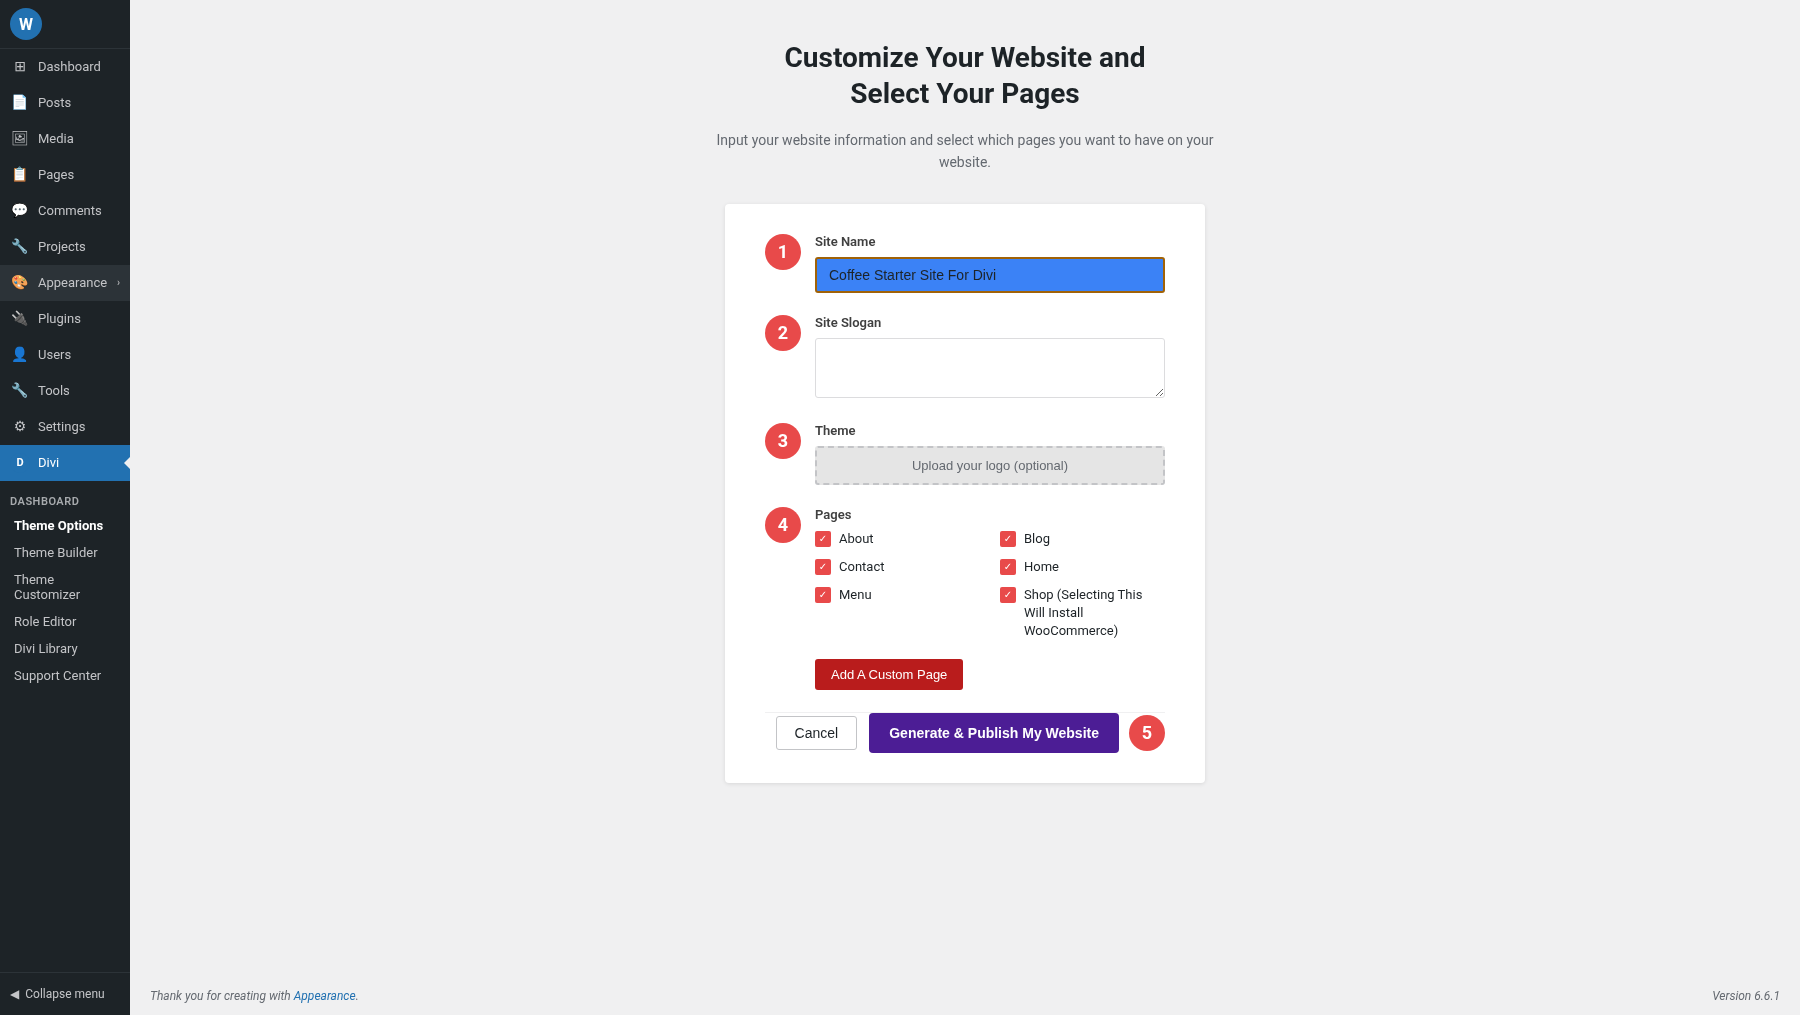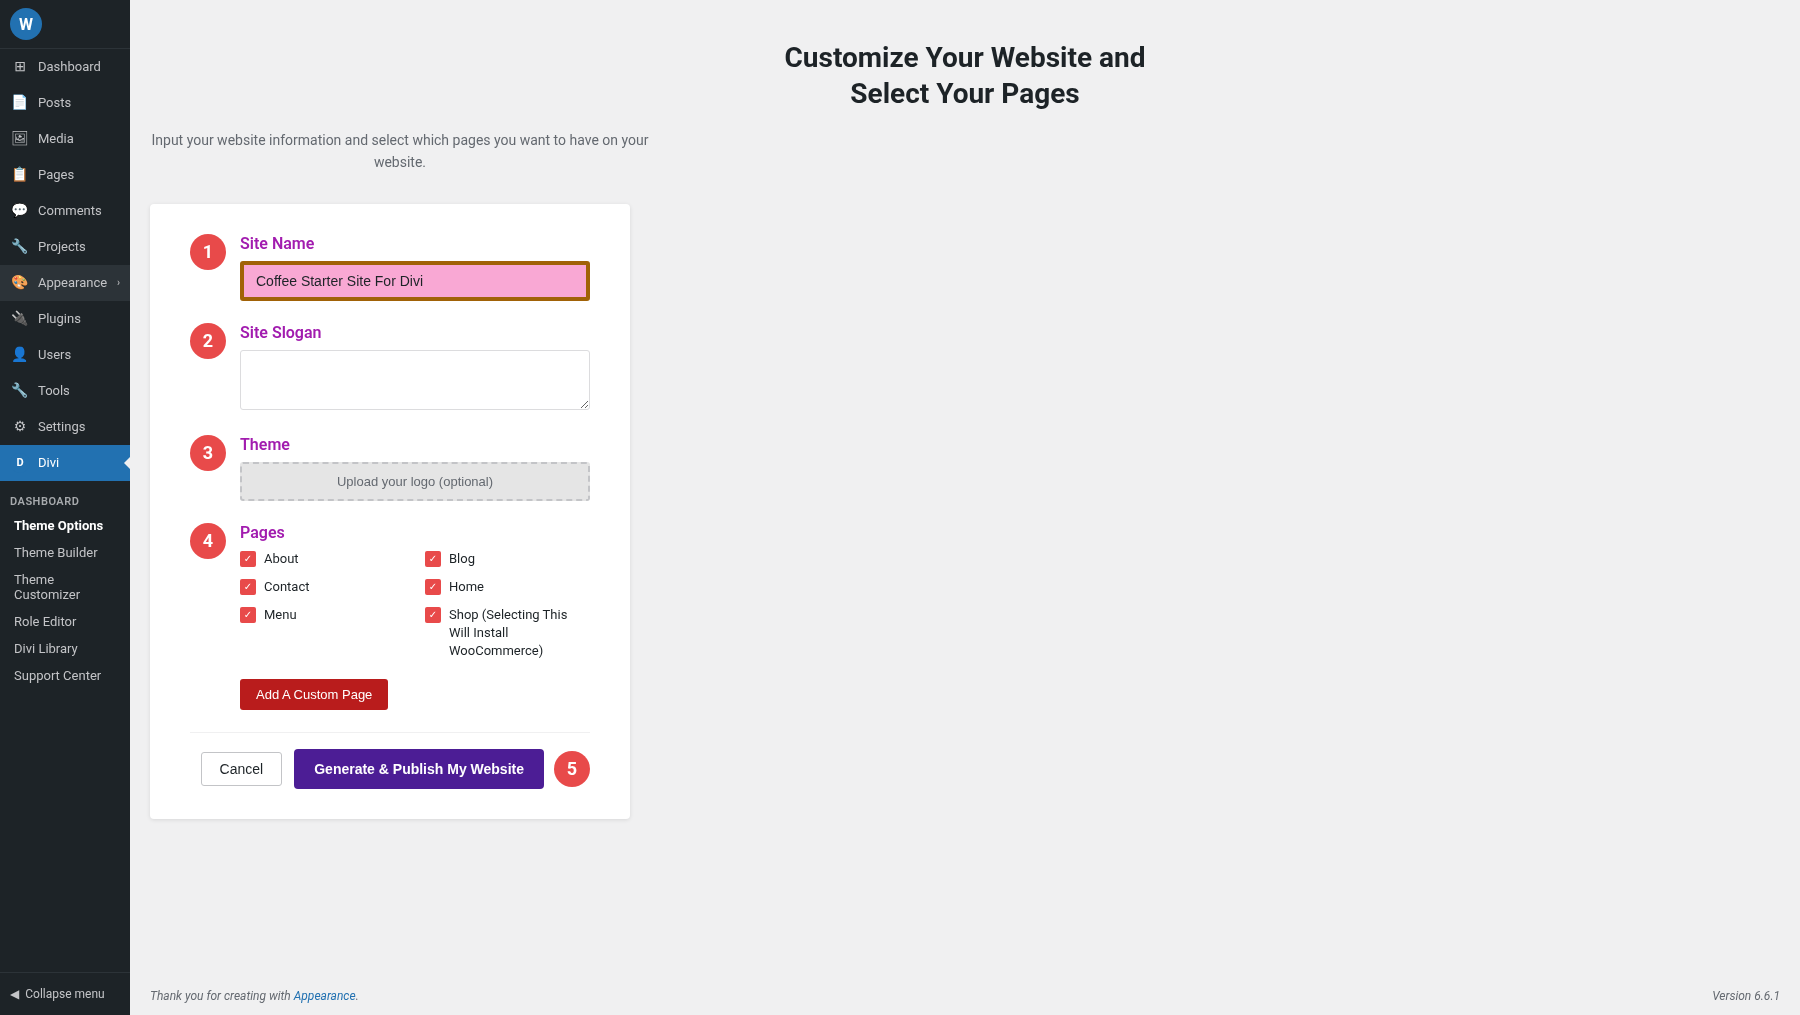--- a/index.html
+++ b/index.html
@@ -118,20 +118,21 @@
       display: flex;
       flex-direction: column;
       overflow: auto;
     }
 
     #content {
       flex: 1;
       padding: 40px 20px;
       display: flex;
       flex-direction: column;
+      align-items: center;
     }
 
     .page-title {
       font-size: 28px;
       font-weight: 700;
       color: #1d2327;
       text-align: center;
       line-height: 1.3;
       margin-bottom: 16px;
     }
@@ -148,35 +149,35 @@
     
     .form-card {
       background: #fff;
       border-radius: 4px;
       padding: 30px 40px;
       width: 480px;
       box-shadow: 0 1px 4px rgba(0,0,0,0.1);
     }
 
     .field-label {
-      font-size: 16px;
+      font-size: 13px;
       font-weight: 600;
-      color: #a21caf;
+      color: #404040;
       margin-bottom: 8px;
       display: block;
     }
 
     .text-input {
       width: 100%;
       padding: 8px 12px;
-      border: 4px solid #a16207;
+      border: 2px solid #a16207;
       border-radius: 3px;
       font-size: 14px;
       color: #1d2327;
-      background: #f9a8d4;
+      background: #3b82f6;
       outline: none;
     }
 
     .textarea-input {
       width: 100%;
       padding: 8px 12px;
       border: 1px solid #dcdcde;
       border-radius: 3px;
       font-size: 14px;
       color: #1d2327;
@@ -246,21 +247,20 @@
       font-weight: 400;
     }
 
     
     .form-actions {
       display: flex;
       justify-content: flex-end;
       gap: 12px;
       align-items: center;
       margin-top: 20px;
-      padding-top: 16px;
       border-top: 1px solid #f0f0f1;
     }
 
     .cancel-btn {
       background: #fff;
       color: #1d2327;
       border: 1px solid #c3c4c7;
       padding: 8px 18px;
       border-radius: 3px;
       font-size: 14px;

